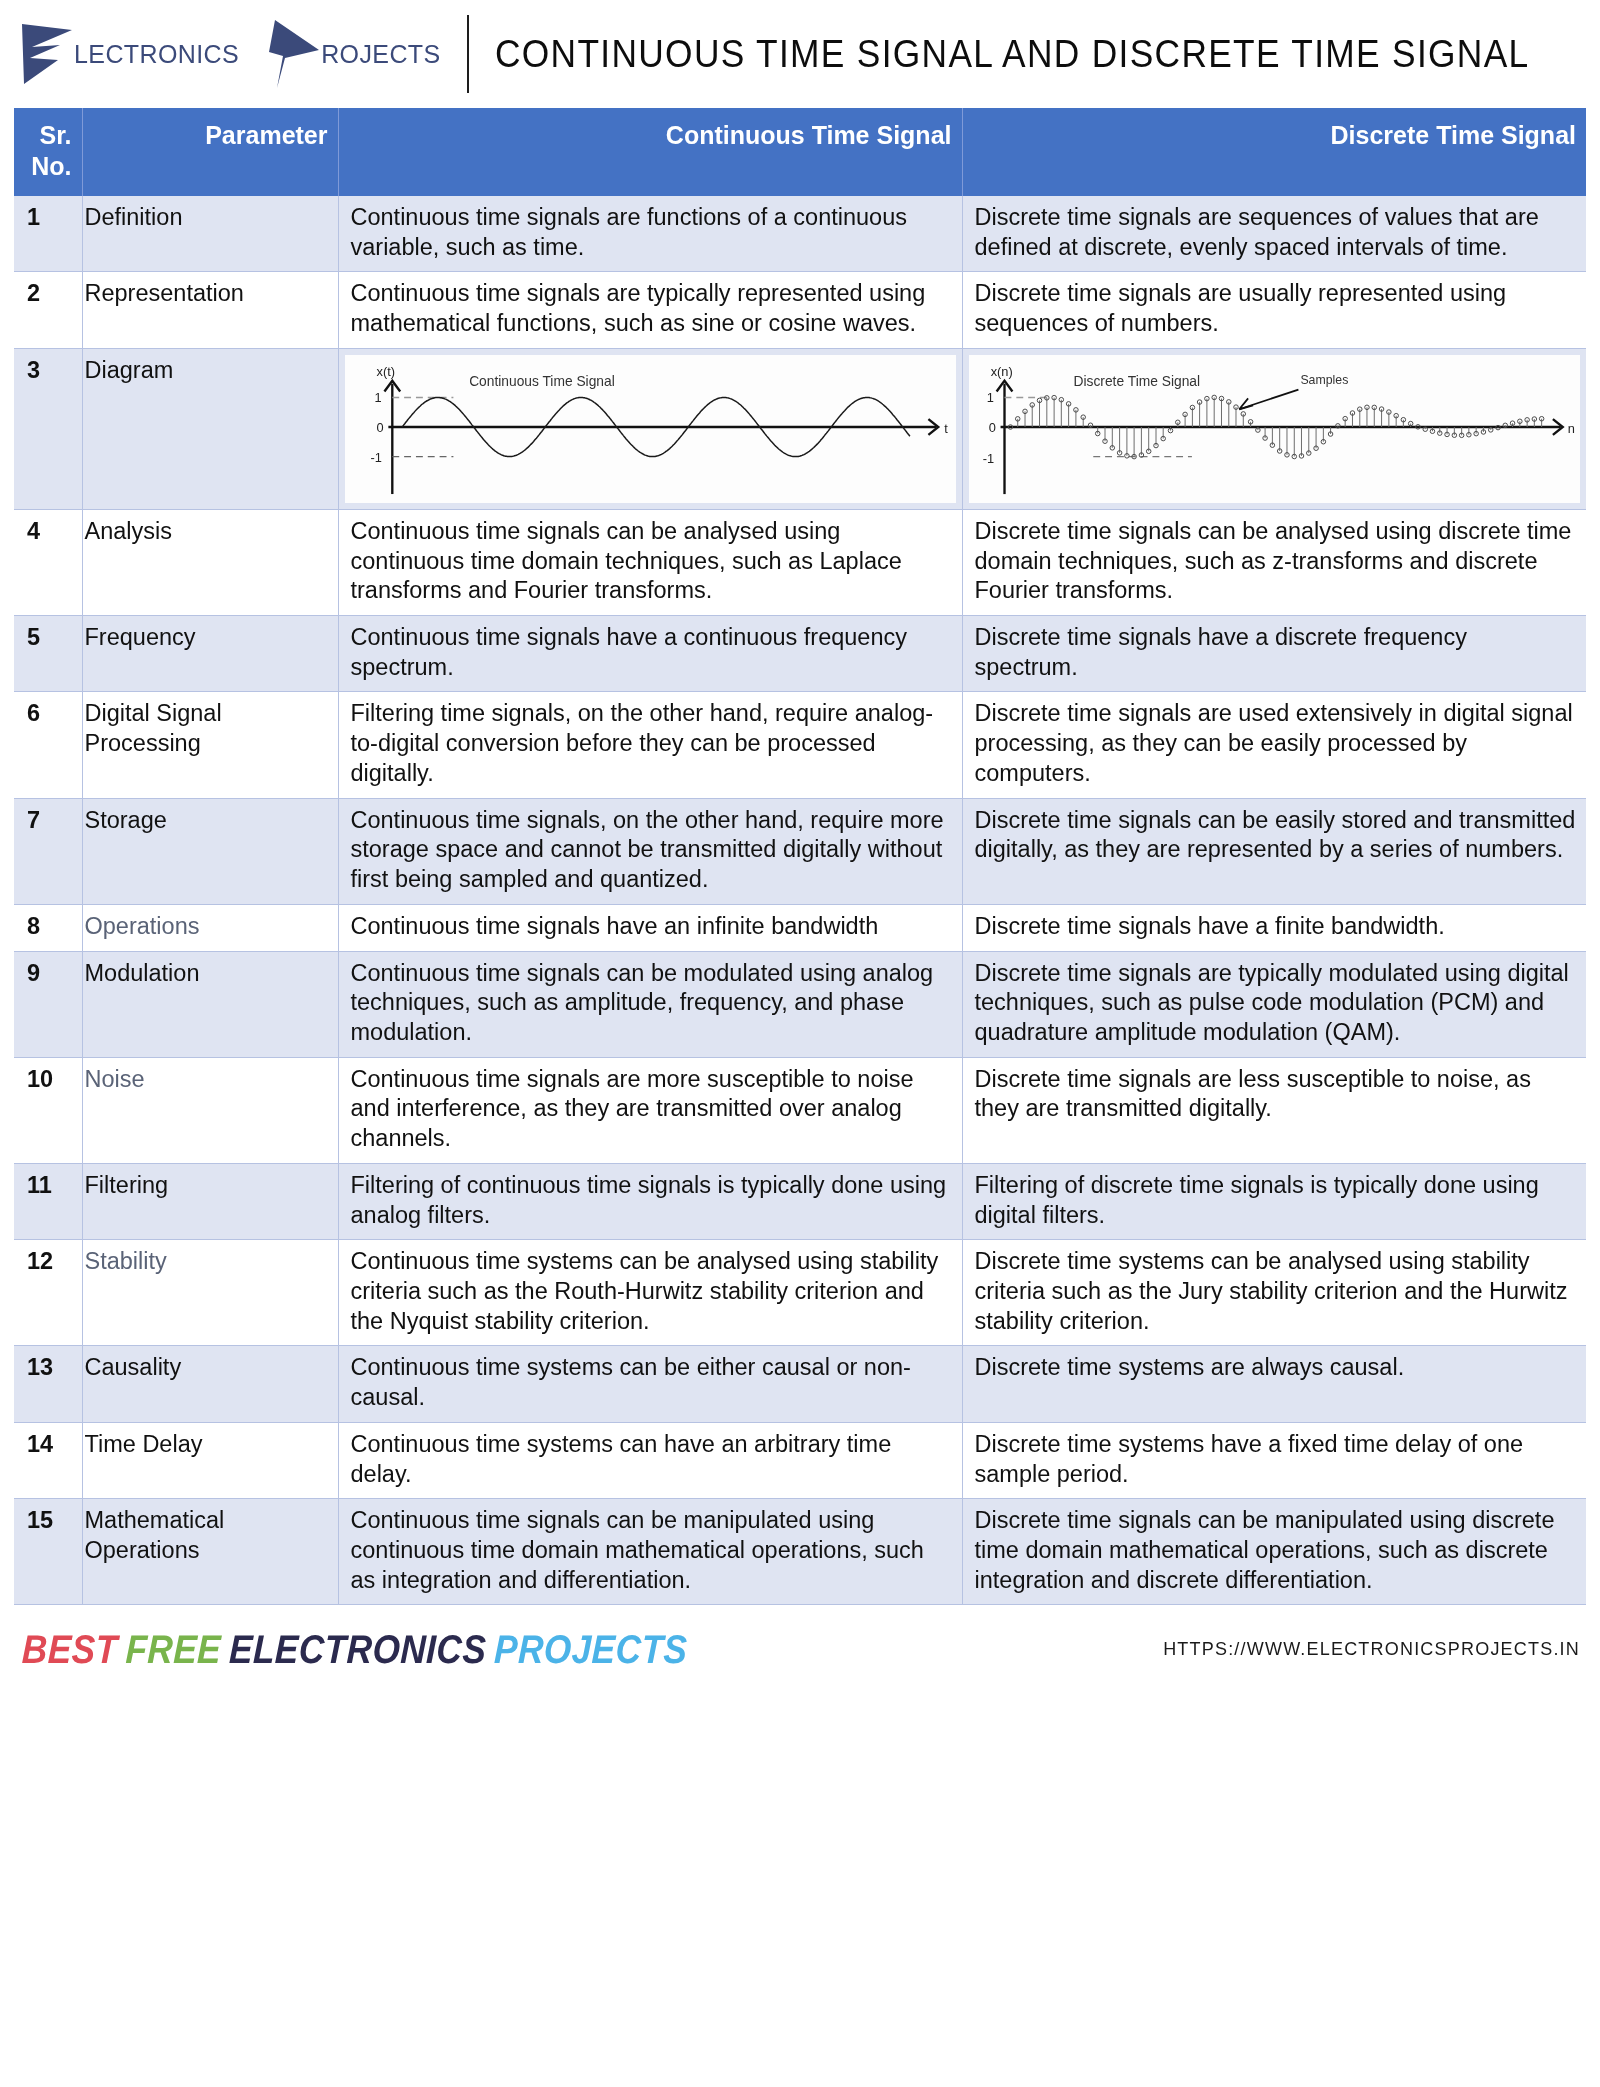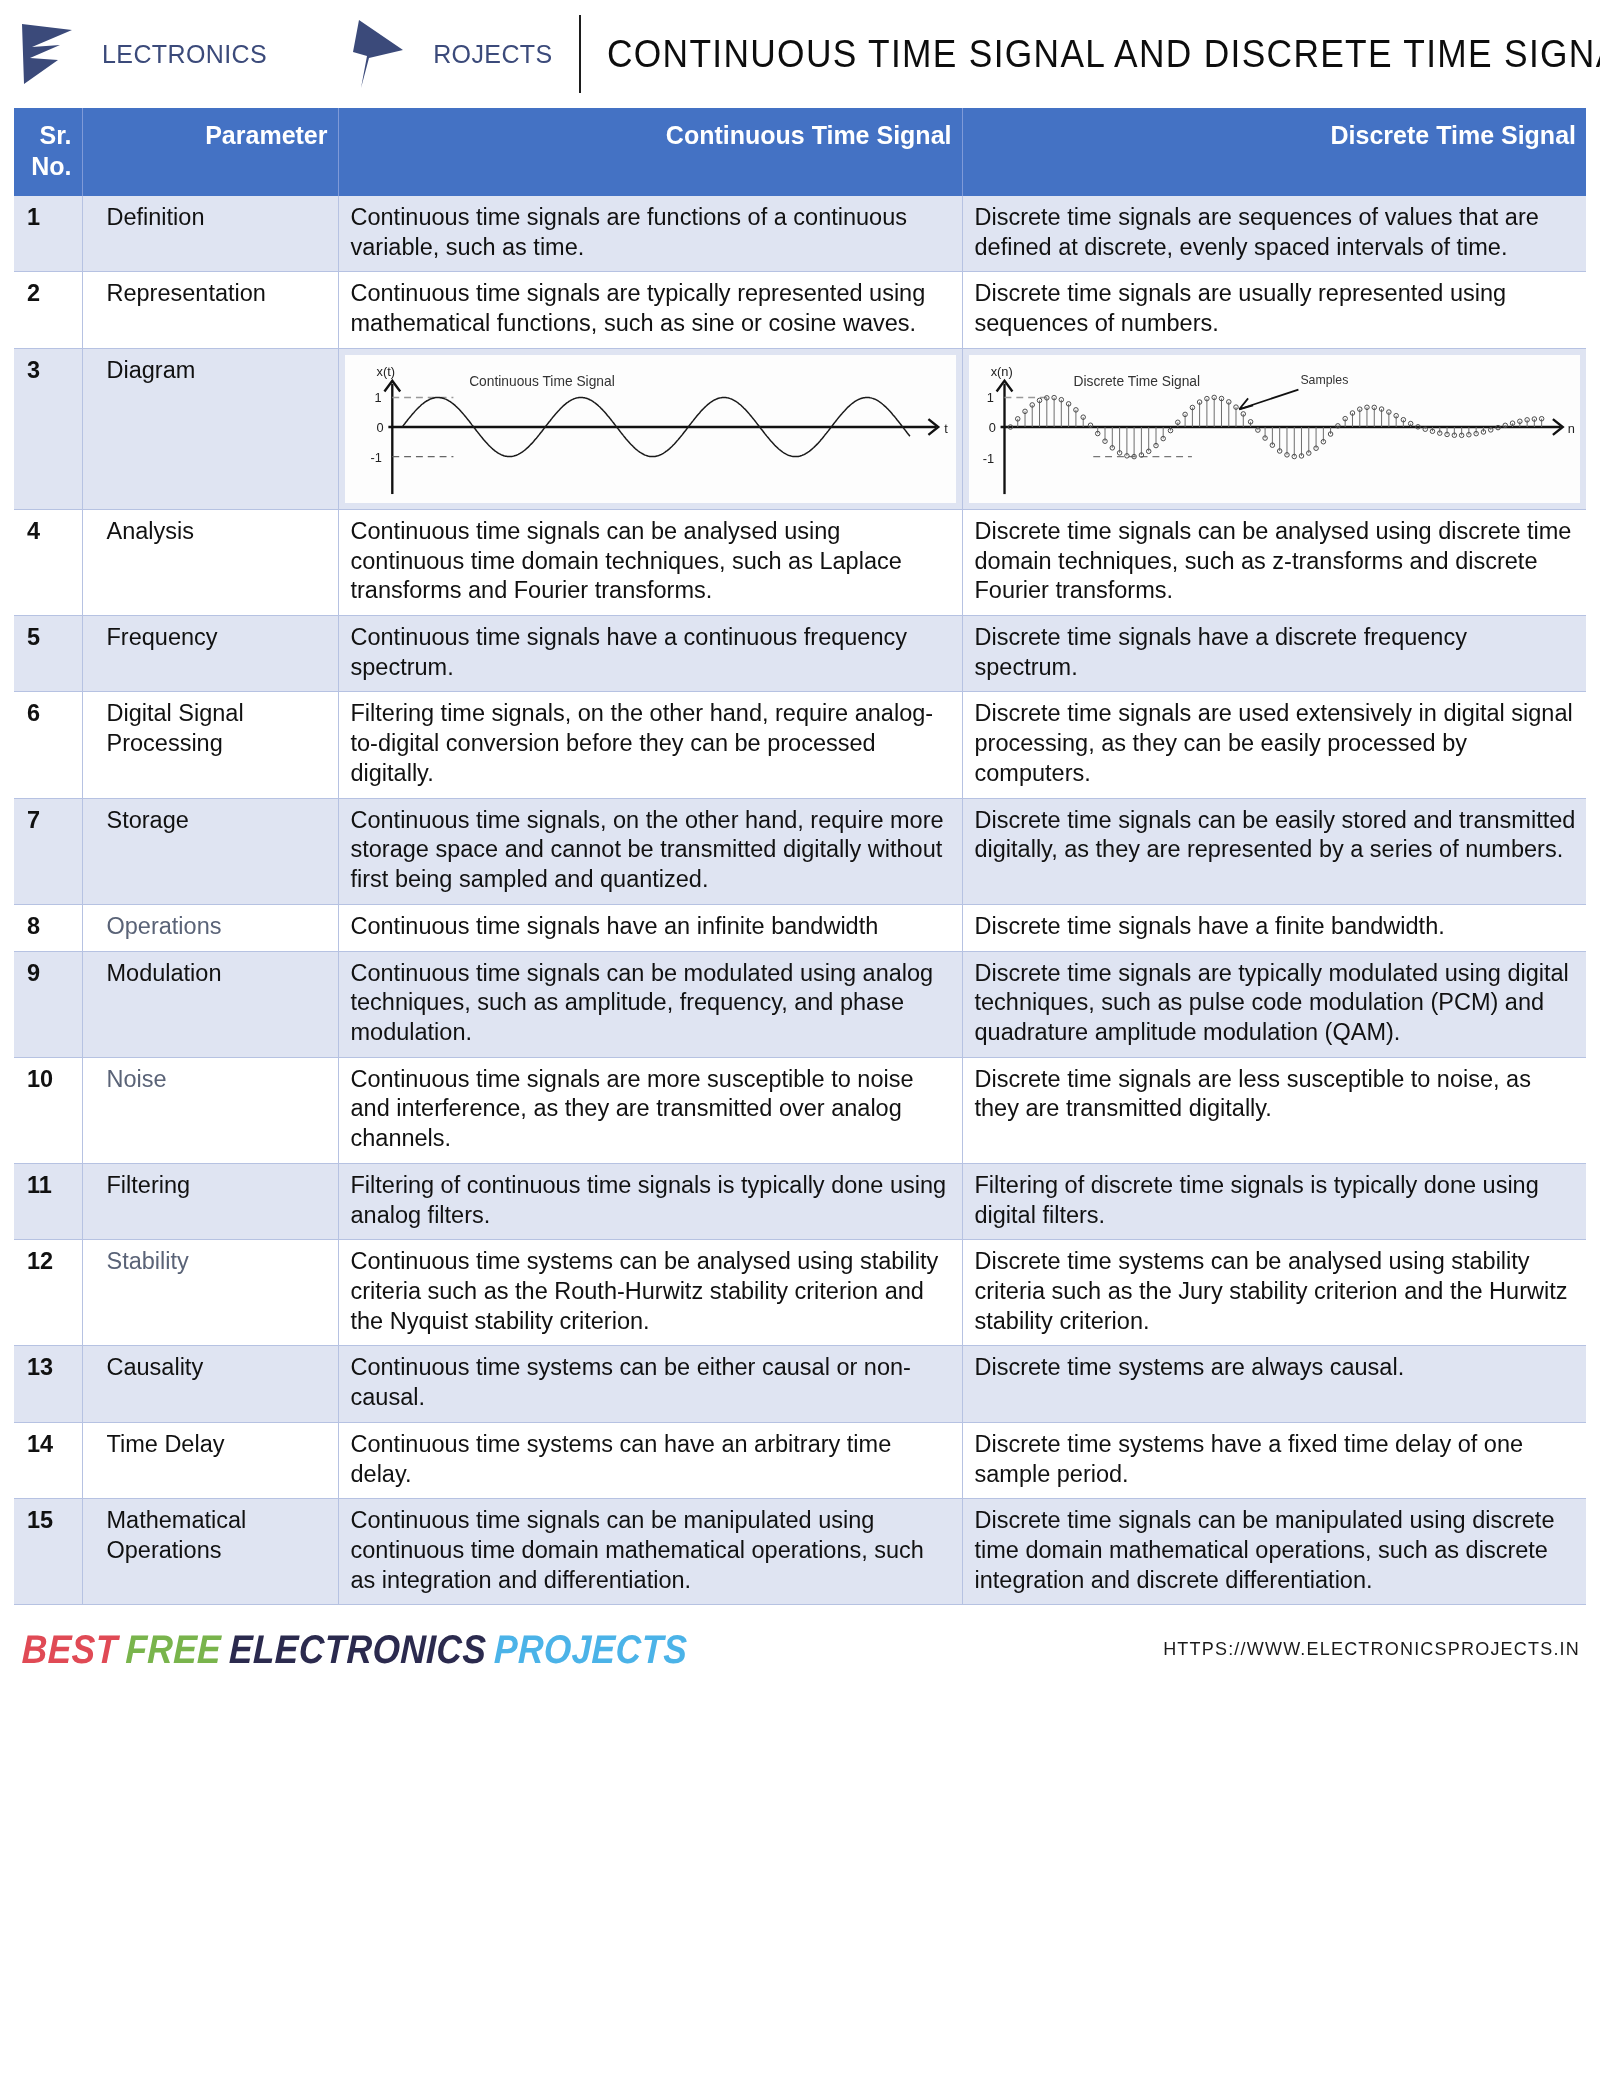--- a/index.html
+++ b/index.html
@@ -17,21 +17,20 @@
     height: 108px;
     padding: 0 0 0 18px;
     background: #ffffff;
   }
   .logo-block {
     display: flex;
     align-items: center;
     flex: 0 0 auto;
     padding-right: 18px;
     height: 100%;
-    gap: 28px;
   }
   .logo-mark { flex: 0 0 auto; display: block; }
   .logo-word {
     font-family: "Liberation Sans", sans-serif;
     font-size: 25px;
     letter-spacing: 0.4px;
     color: #3b4a7a;
     margin-left: -2px;
     white-space: nowrap;
   }
@@ -88,21 +87,21 @@
     border-right: 1px solid #b6c2e2;
     border-bottom: 1px solid #b6c2e2;
     color: #111111;
     word-wrap: break-word;
   }
   tbody td:last-child { border-right: none; }
   tbody tr.odd  td { background: #dfe4f2; }
   tbody tr.even td { background: #ffffff; }
 
   td.sr    { font-weight: bold; padding-left: 13px; }
-  td.param { padding-left: 24px; }
+  td.param { padding-left: 2px; }
   td.dim   { color: #5a6377; }
   td.diagram-cell { padding: 6px; vertical-align: middle; }
 
   .diag-svg { display: block; width: 100%; height: 148px; background: #fdfdfd; }
 
   
   .footer {
     display: flex;
     align-items: center;
     justify-content: space-between;

